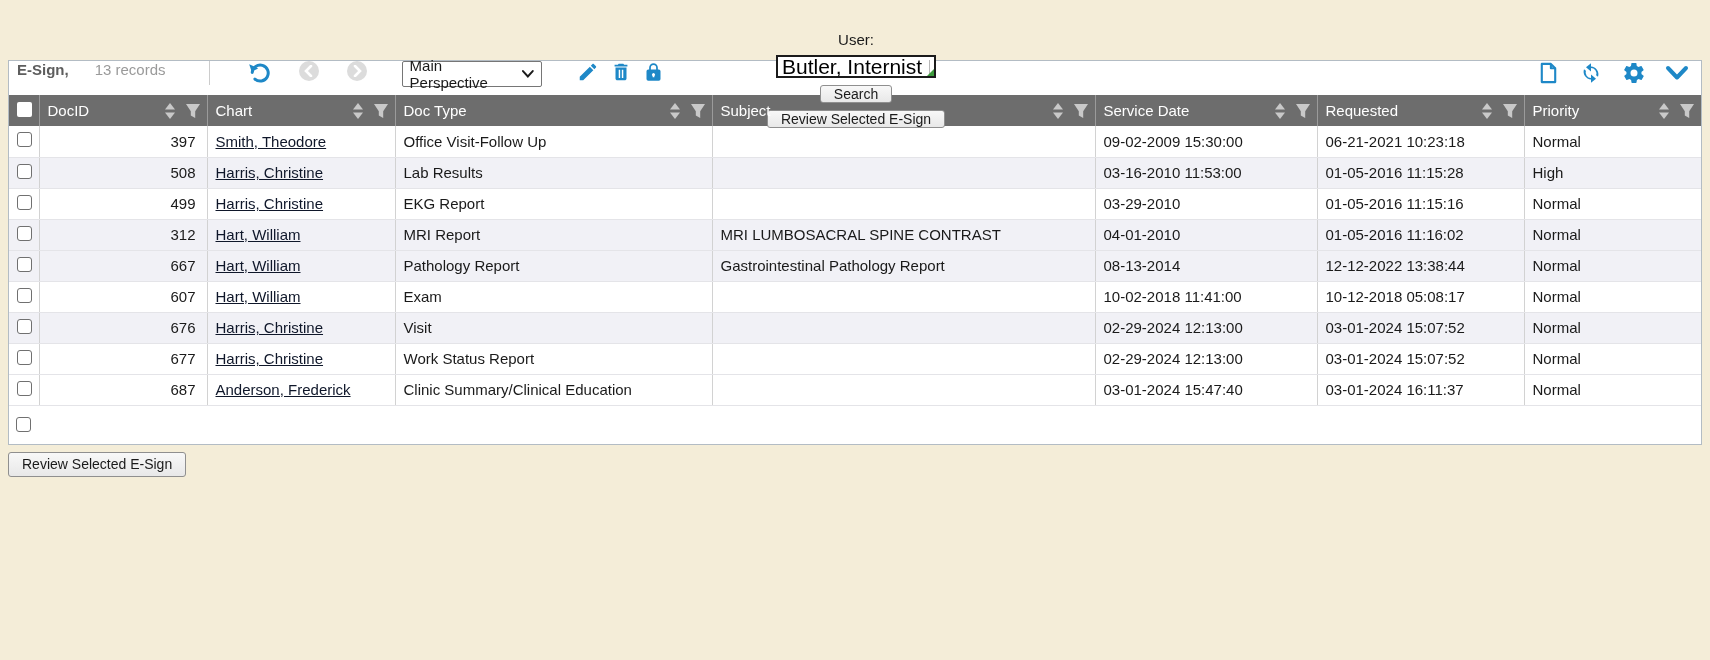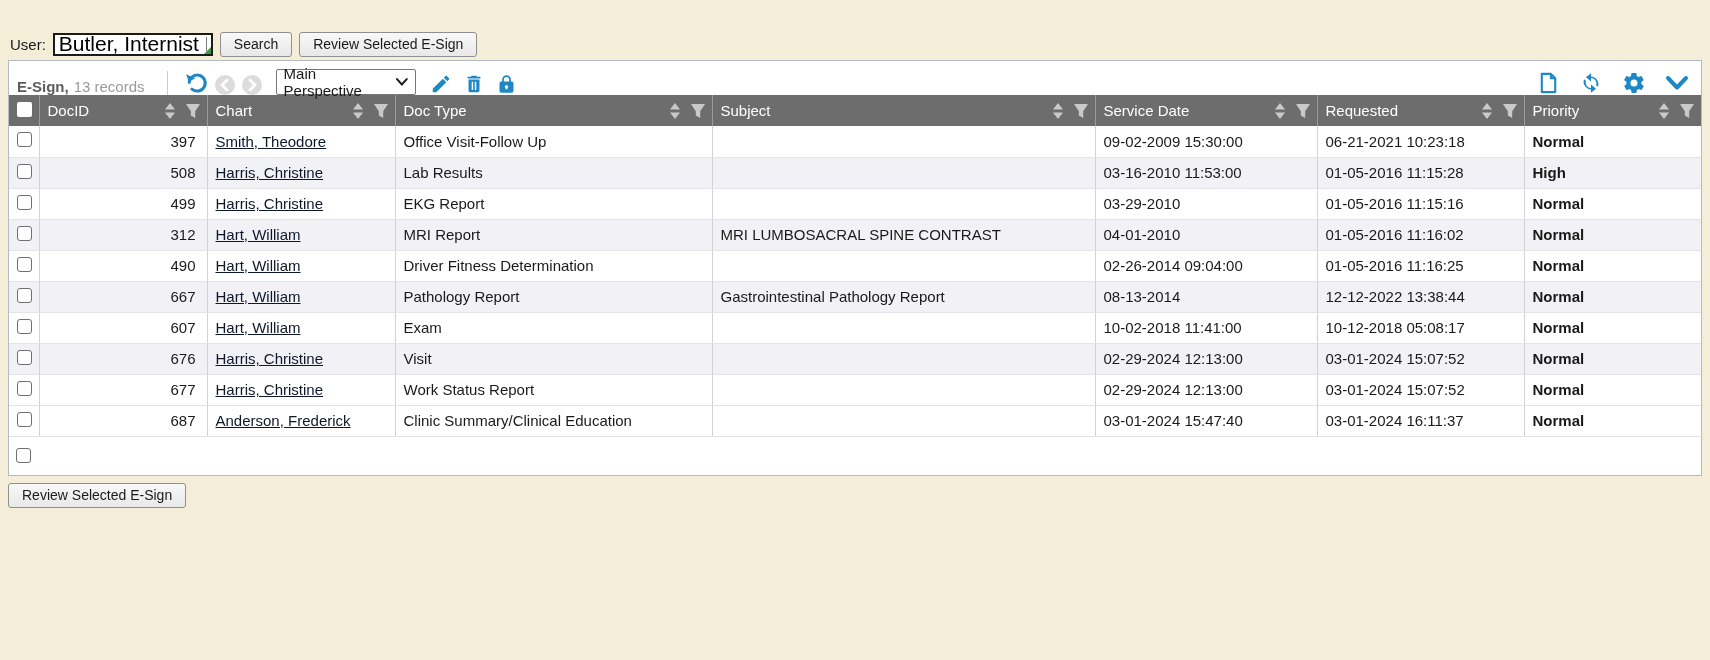--- a/index.html
+++ b/index.html
@@ -6,39 +6,39 @@
   html,body { width:1710px; height:660px; }
   body {
     background:#f4edd8;
     font-family:"Liberation Sans", sans-serif;
     font-size:15px; color:#1a1a1a;
     overflow:hidden;
   }
   .wrap { padding:0 8px; }
 
   
-  .topbar { display:flex; align-items:center; gap:7px; margin:31px 0 3px 2px; height:26px; }
+  .topbar { display:flex; align-items:center; gap:7px; margin:31px 0 3px 2px; height:26px;flex-direction:column; }
   .topbar label { font-size:15px; color:#1a1a1a; }
   .user-input-wrap { position:relative; display:inline-block; }
   .user-input {
     width:160px; height:23px; border:2px solid #1b1b1b; background:#fff;
     font-family:"Liberation Sans",sans-serif; font-size:21px; padding:0 4px; outline:none;
   }
   .grip { position:absolute; right:2px; bottom:2px; width:0; height:0;
     border-left:7px solid transparent; border-bottom:7px solid #3d9b3d; }
   .btn {
     height:25px; padding:0 13px; font-family:"Liberation Sans",sans-serif; font-size:14px;
     color:#1a1a1a; background:linear-gradient(#f8f8f8,#e8e8e8);
     border:1px solid #8f8f8f; border-radius:3px; cursor:pointer;
   }
 
   
   .panel { background:#fff; border:1px solid #b3bcc4; }
 
-  .toolbar { display:flex; align-items:flex-end; height:34px; padding:0 12px 0 8px; }
+  .toolbar { display:flex; align-items:flex-start; height:34px; padding:0 12px 0 8px;gap:21px; }
   .tb-title { font-weight:bold; color:#5d5d5d; }
   .tb-records { color:#9a9a9a; margin-left:5px; }
   .vsep { width:1px; height:24px; background:#ccc; margin:0 16px 0 22px; }
   .tb-icon { display:inline-flex; align-items:center; justify-content:center; cursor:pointer; }
   .nav-circle { width:20px; height:20px; border-radius:50%; background:#dcdcdc;
     display:inline-flex; align-items:center; justify-content:center; margin-left:7px; }
   .select-box { display:inline-flex; align-items:center; justify-content:space-between;
     width:140px; height:26px; border:1px solid #767676; border-radius:2px; background:#fff;
     padding:0 7px; margin-left:14px; cursor:pointer; }
   .left-edit-icons { display:inline-flex; gap:11px; margin-left:14px; }
@@ -56,21 +56,21 @@
   }
   thead th:last-child { border-right:none; }
   .th-inner { display:flex; align-items:center; }
   .th-label { flex:1 1 auto; white-space:nowrap; overflow:hidden; }
   .th-icons { display:flex; align-items:center; gap:9px; margin-left:4px; }
 
   tbody td {
     height:31px; padding:0 8px; border-right:1px solid #d2d2d2; border-bottom:1px solid #e4e4e8;
     white-space:nowrap; overflow:hidden; font-size:15px; background:#fff;
   }
-  tbody td:last-child { border-right:none;font-weight:bold; }
+  tbody td:last-child { border-right:none; }
   tbody tr.alt td { background:#f1f1f6; }
   td.num { text-align:right; padding-right:11px; }
   a.chart-link { color:#0f172a; text-decoration:underline; cursor:pointer; }
 
   .checkbox { width:15px; height:15px; border:1px solid #707070; border-radius:3px; background:#fff;
     display:inline-block; cursor:pointer; }
   .hdr-checkbox { width:15px; height:15px; background:#fff; border-radius:2px; display:inline-block; cursor:pointer; }
   .cell-center { text-align:center; }
 
   .table-footer { height:38px; display:flex; align-items:center; padding-left:7px; background:#fff; }
@@ -320,30 +320,20 @@
         <td class="cell-center"><span class="checkbox"></span></td>
         <td class="num">312</td>
         <td><a class="chart-link">Hart, William</a></td>
         <td>MRI Report</td>
         <td>MRI LUMBOSACRAL SPINE CONTRAST</td>
         <td>04-01-2010</td>
         <td>01-05-2016 11:16:02</td>
         <td>Normal</td>
       </tr>
 
-      <tr>
-        <td class="cell-center"><span class="checkbox"></span></td>
-        <td class="num">490</td>
-        <td><a class="chart-link">Hart, William</a></td>
-        <td>Driver Fitness Determination</td>
-        <td></td>
-        <td>02-26-2014 09:04:00</td>
-        <td>01-05-2016 11:16:25</td>
-        <td>Normal</td>
-      </tr>
 
       <tr class="alt">
         <td class="cell-center"><span class="checkbox"></span></td>
         <td class="num">667</td>
         <td><a class="chart-link">Hart, William</a></td>
         <td>Pathology Report</td>
         <td>Gastrointestinal Pathology Report</td>
         <td>08-13-2014</td>
         <td>12-12-2022 13:38:44</td>
         <td>Normal</td>

